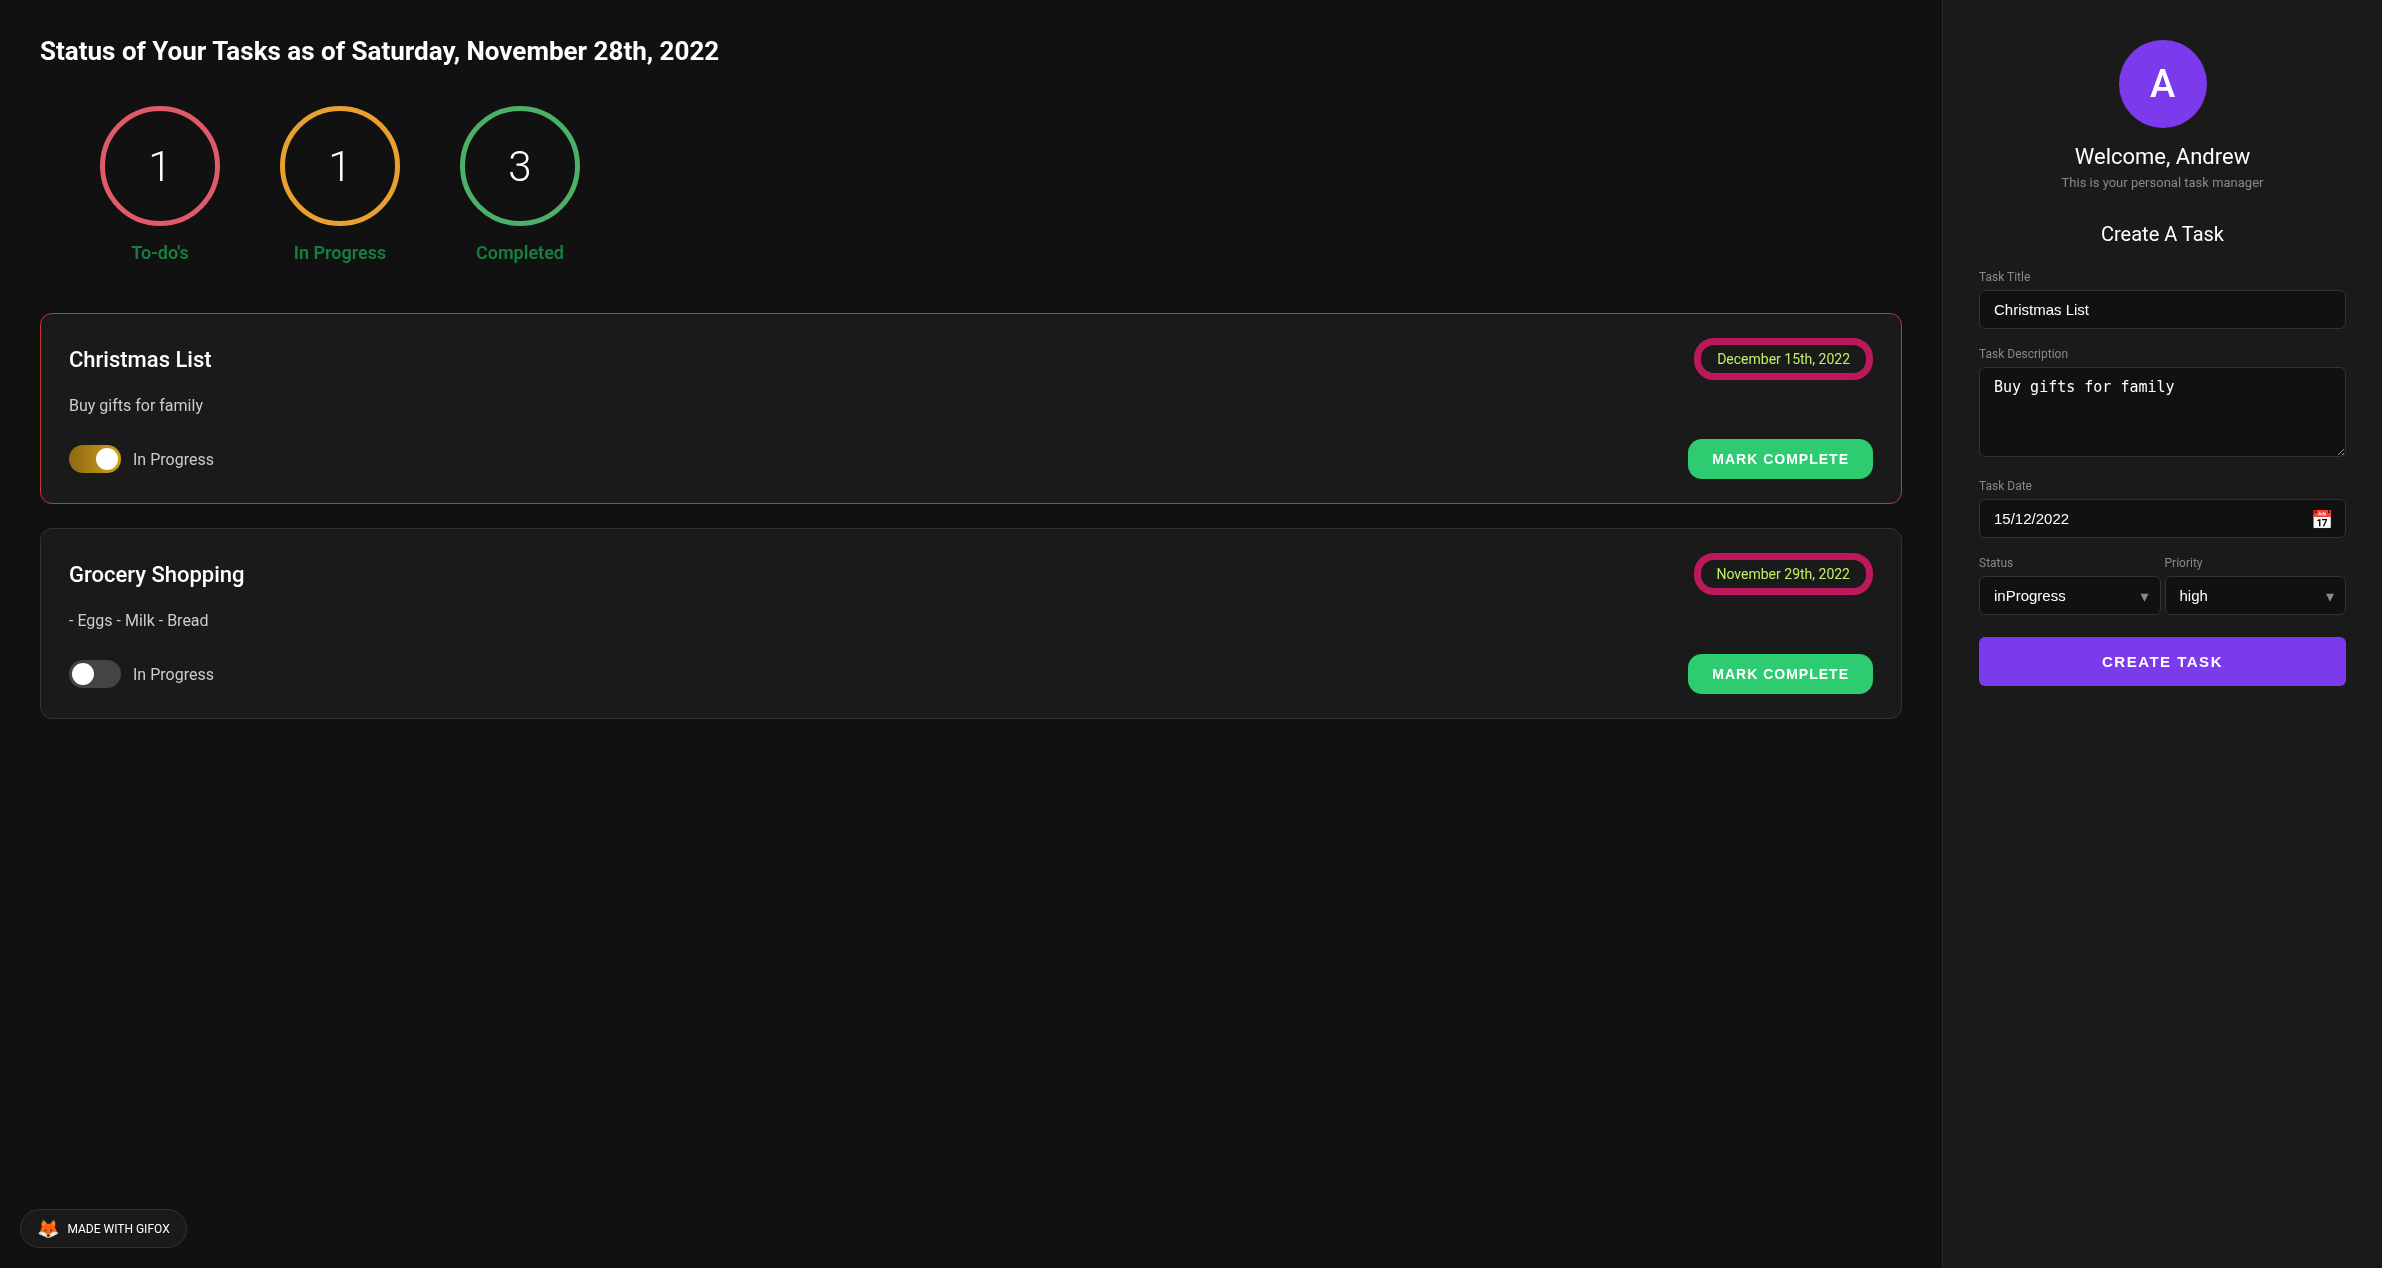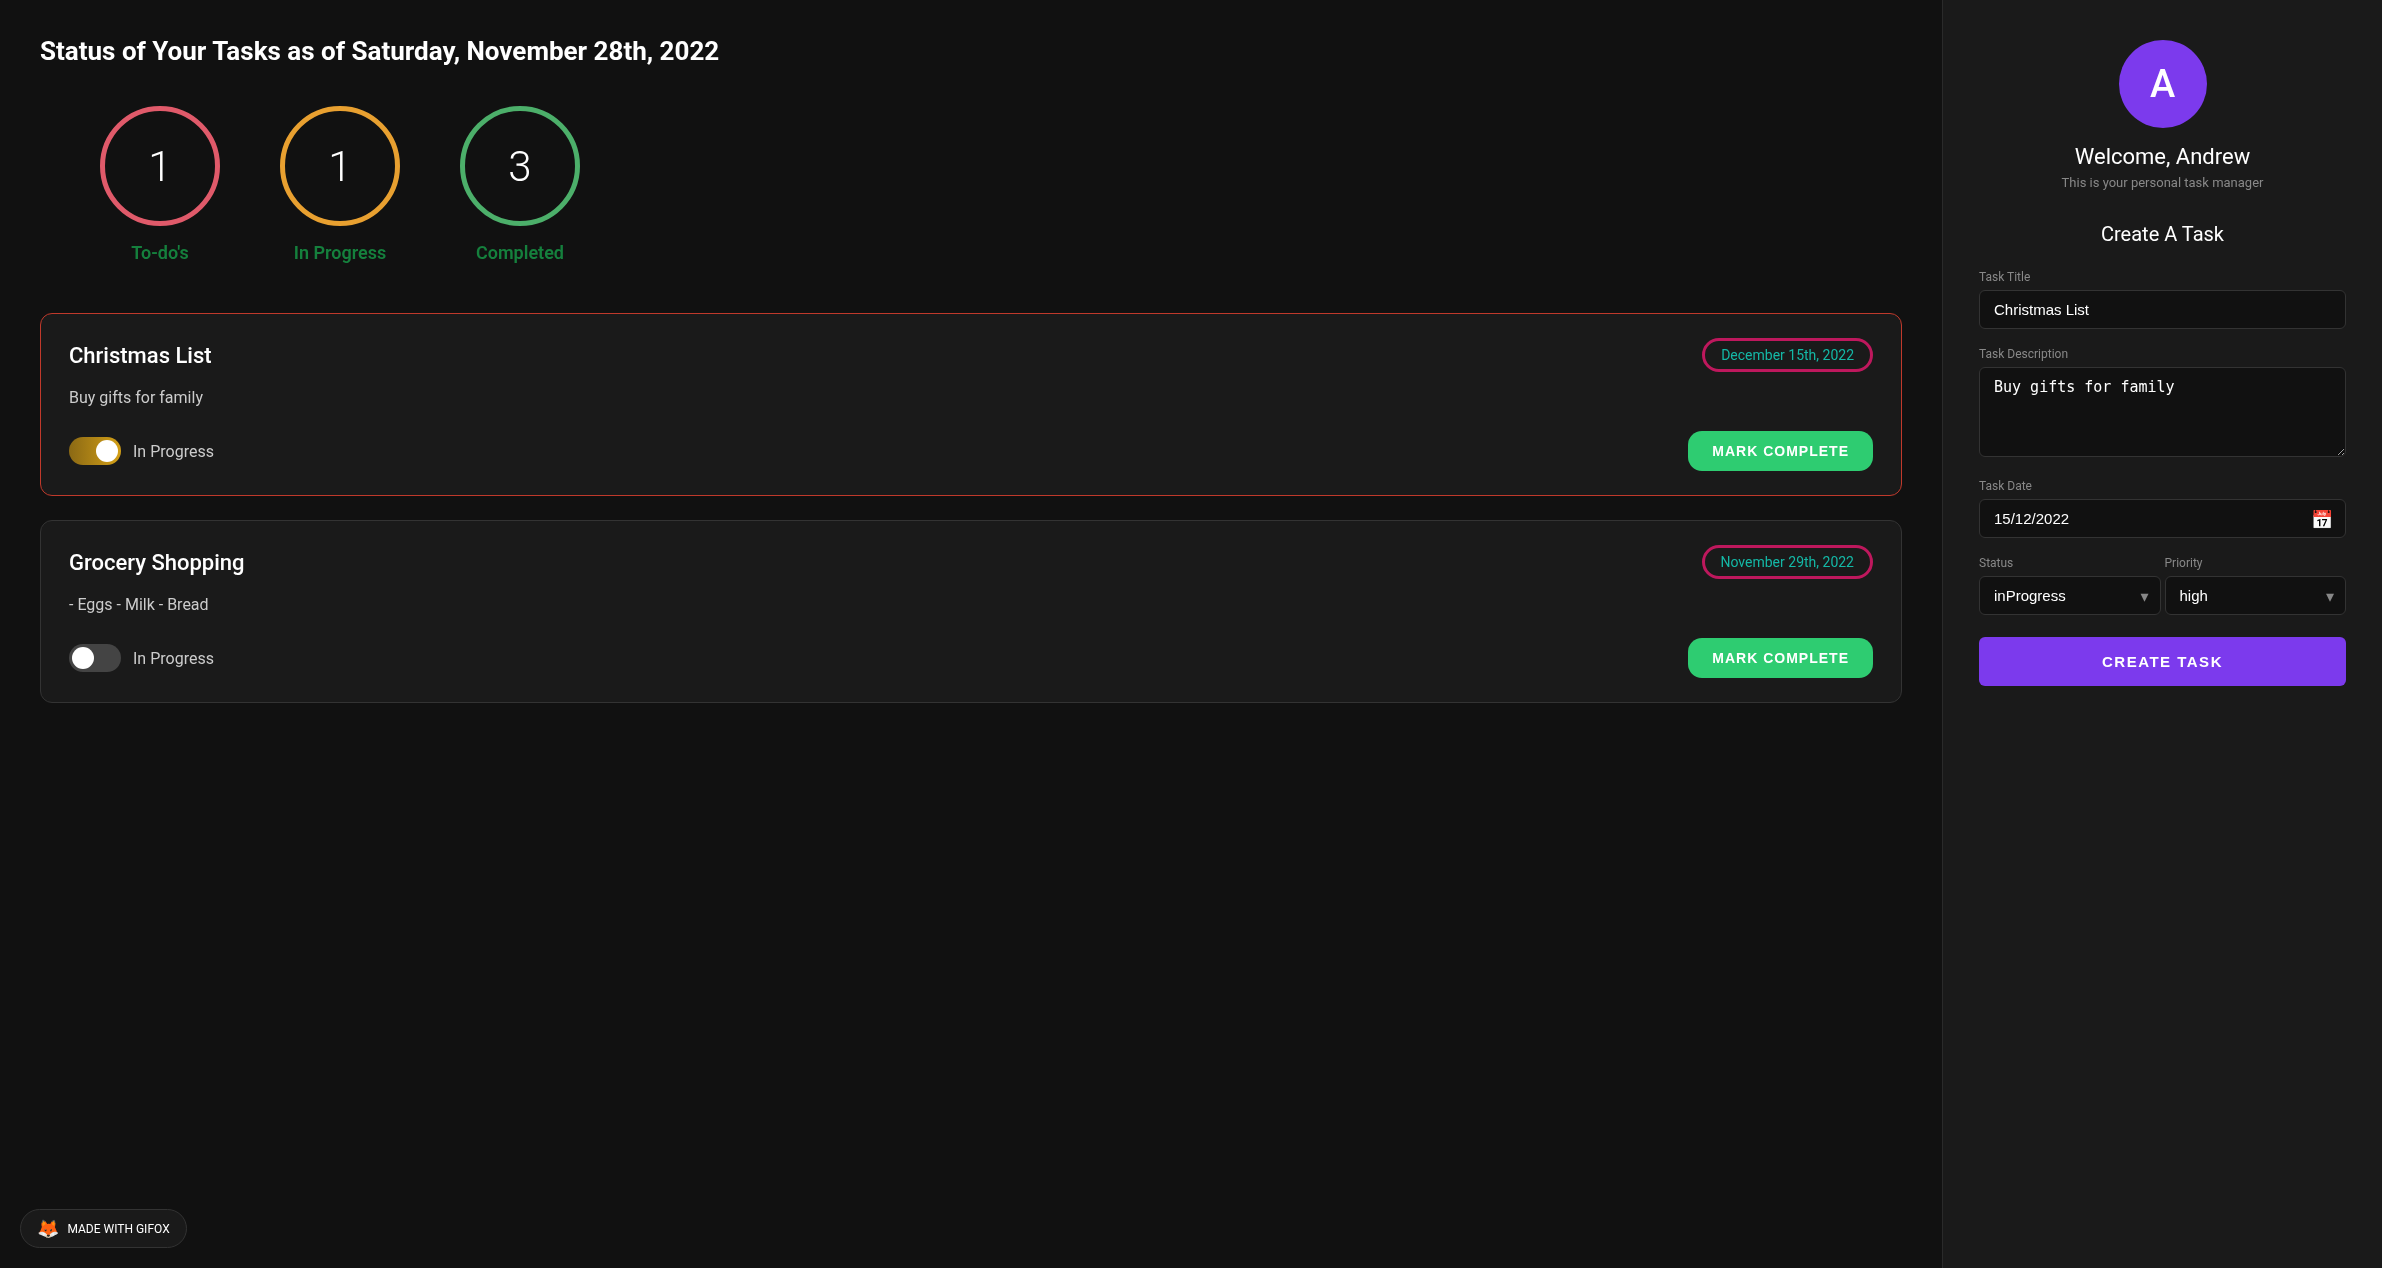--- a/index.html
+++ b/index.html
@@ -85,25 +85,25 @@
       margin-bottom: 16px;
     }
 
     .task-title {
       font-size: 22px;
       font-weight: 500;
     }
 
     .task-date-badge {
       background: transparent;
-      border: 3px solid #be185d;
+      border: 7px solid #be185d;
       border-radius: 20px;
       padding: 6px 16px;
       font-size: 14px;
-      color: #14b8a6;
+      color: #bef264;
     }
 
     .task-description {
       font-size: 16px;
       color: #ccc;
       margin-bottom: 24px;
     }
 
     .task-footer {
       display: flex;

